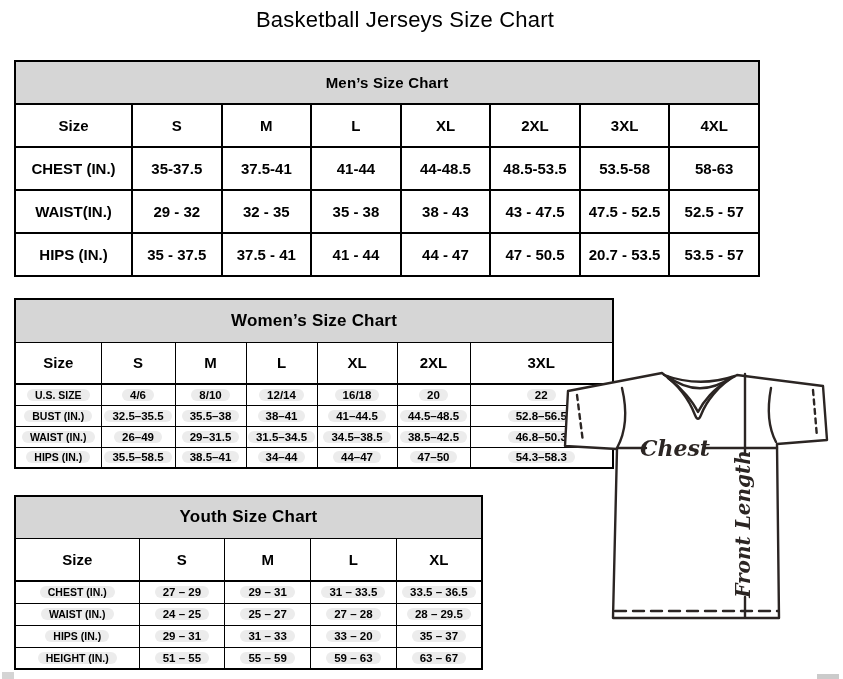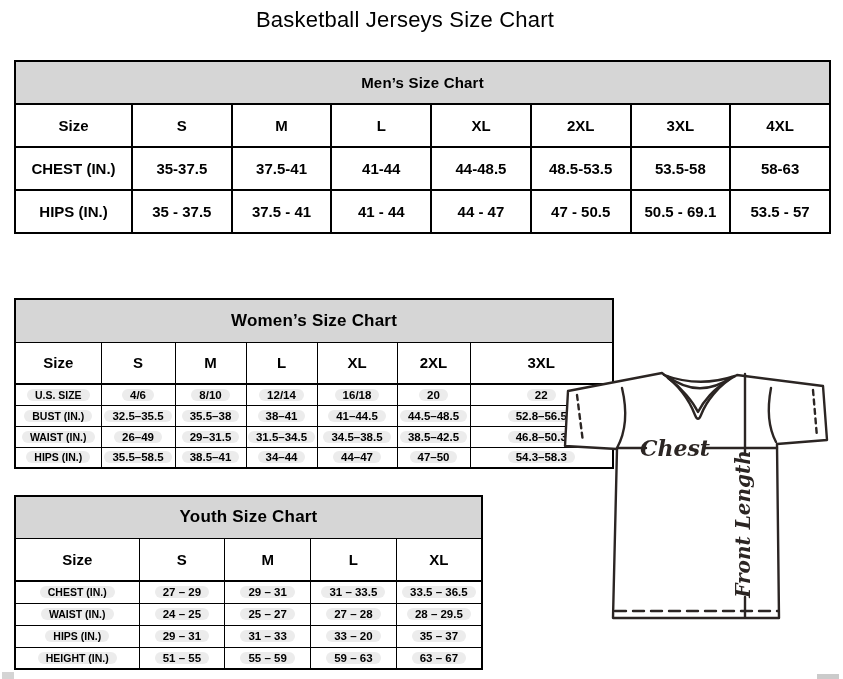--- a/index.html
+++ b/index.html
@@ -14,21 +14,21 @@
   table.chart-table{
     position:absolute;border-collapse:collapse;table-layout:fixed;background:#fff;
   }
   table.chart-table th,table.chart-table td{
     border:1.5px solid #000;text-align:center;vertical-align:middle;padding:0;
     font-weight:bold;color:#000;
   }
   table.chart-table{border:2.5px solid #000;}
   .band{background:#d6d6d6;font-size:17px;letter-spacing:0.2px;}
   
-  #mens{left:14px;top:60px;width:817px;}
+  #mens{left:14px;top:60px;width:746px;}
   #mens th,#mens td{border-width:2px;font-size:15px;}
   #mens tr{height:43px;}
   
   #womens{left:14px;top:298px;width:600px;}
   #womens tr.band-row{height:43px;}
   #womens tr.size-row{height:42px;}
   #womens tr.size-row th{font-size:15px;border-bottom-width:2.5px;}
   #womens tr.data-row{height:21px;}
   #womens tr.data-row th{font-size:10.5px;}
   #womens tr.data-row td{font-size:11.5px;}
@@ -87,27 +87,37 @@
       <th>CHEST (IN.)</th>
       <td>35-37.5</td>
       <td>37.5-41</td>
       <td>41-44</td>
       <td>44-48.5</td>
       <td>48.5-53.5</td>
       <td>53.5-58</td>
       <td>58-63</td>
     </tr>
     <tr>
+      <th>WAIST(IN.)</th>
+      <td>29 - 32</td>
+      <td>32 - 35</td>
+      <td>35 - 38</td>
+      <td>38 - 43</td>
+      <td>43 - 47.5</td>
+      <td>47.5 - 52.5</td>
+      <td>52.5 - 57</td>
+    </tr>
+    <tr>
       <th>HIPS (IN.)</th>
       <td>35 - 37.5</td>
       <td>37.5 - 41</td>
       <td>41 - 44</td>
       <td>44 - 47</td>
       <td>47 - 50.5</td>
-      <td>50.5 - 69.1</td>
+      <td>20.7 - 53.5</td>
       <td>53.5 - 57</td>
     </tr>
   </tbody>
     </table>
 
   <table class="chart-table" id="womens">
     <colgroup>
       <col style="width:86px">
         <col style="width:74px">
         <col style="width:71px">

